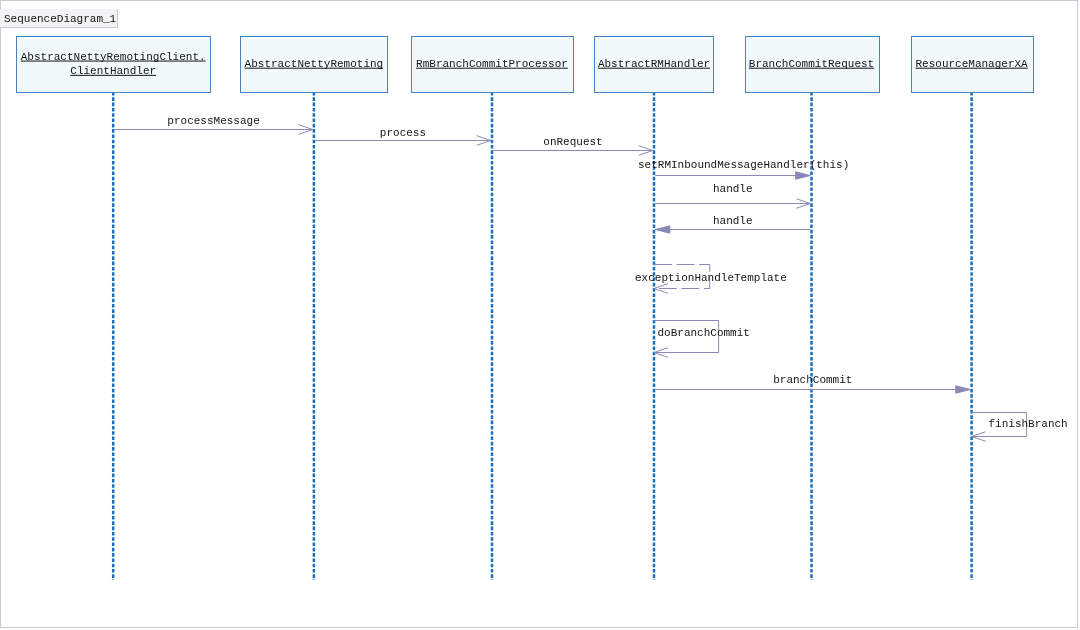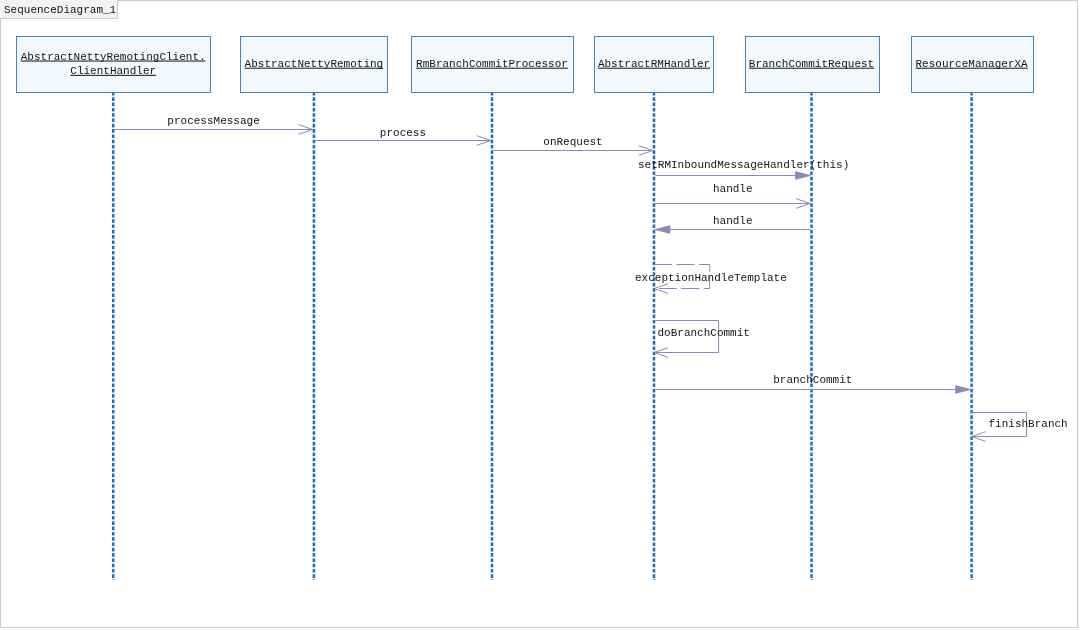--- a/index.html
+++ b/index.html
@@ -2,21 +2,21 @@
 <html><head>
 <meta charset="utf-8">
 <title>SequenceDiagram_1</title>
 <style>
   html,body{margin:0;padding:0;background:#ffffff;}
   body{width:1080px;height:630px;overflow:hidden;
        font-family:"Liberation Mono","DejaVu Sans Mono",monospace;}
   #frame{position:absolute;left:0;top:0;width:1080px;height:630px;background:#ffffff;}
   #frameborder{position:absolute;left:0;top:0;width:1078px;height:628px;
        box-sizing:border-box;border:1px solid #cbcbd6;pointer-events:none;}
-  #tab{position:absolute;left:0;top:0;z-index:3;width:118px;height:19px;
+  #tab{position:absolute;left:0;top:9px;z-index:3;width:118px;height:19px;
        box-sizing:border-box;background:#f3f3f5;
        border-right:1px solid #c9c9d1;border-bottom:1px solid #c9c9d1;
        padding:0 0 0 4px;font-size:11px;line-height:21px;color:#141414;
        white-space:nowrap;}
   #canvas{position:absolute;left:0;top:0;}
   .pname{font-size:11px;fill:#141414;text-anchor:middle;}
   .mlabel{font-size:11px;fill:#141414;text-anchor:middle;}
 </style>
 </head>
 <body>

